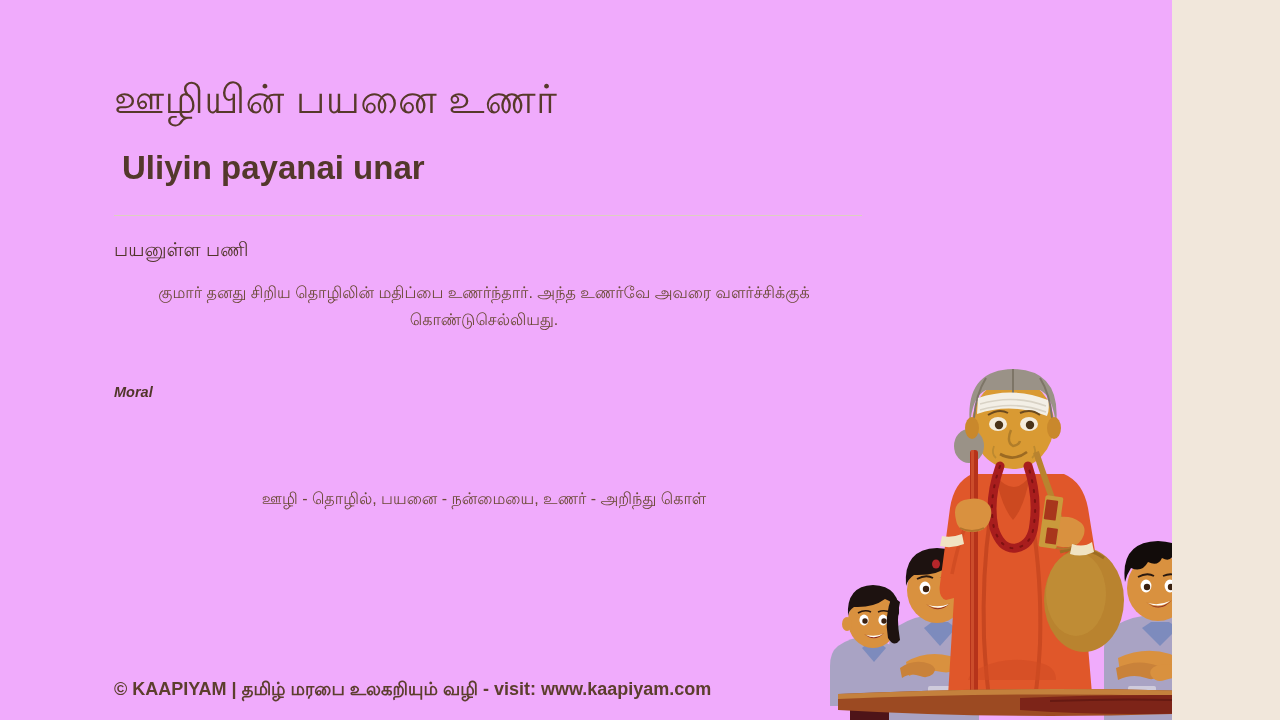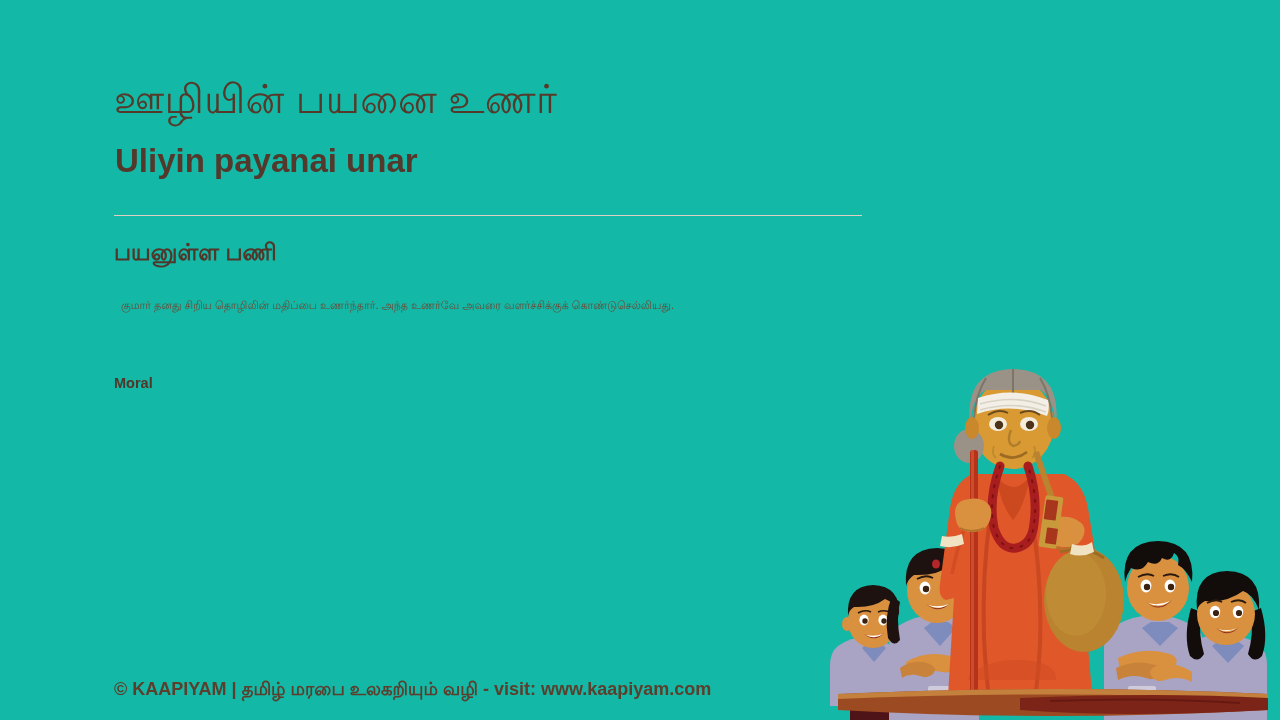--- a/index.html
+++ b/index.html
@@ -11,23 +11,23 @@
     width: 1280px;
     height: 720px;
     overflow: hidden;
     background: #f1e7db;
     font-family: "Liberation Sans", "DejaVu Sans", sans-serif;
     position: relative;
   }
 
   .page {
     position: relative;
-    width: 1280px;
+    width: 1172px;
     height: 720px;
-    background: #14b8a6;
+    background: #f0abfc;
     overflow: hidden;
   }
 
   
   .illustration {
     position: absolute;
     left: 820px;
     top: 368px;
     width: 460px;
     height: 352px;
@@ -52,21 +52,21 @@
     font-weight: 400;
     line-height: 1.18;
     color: #57392a;
     letter-spacing: 0.2px;
     white-space: nowrap;
   }
   .title-latin {
     position: absolute;
     left: 0;
     top: 140px;
-    margin: 1px;
+    margin: 8px;
     font-size: 33px;
     font-weight: 700;
     line-height: 1.2;
     color: #53382b;
     white-space: nowrap;
   }
 
   .divider {
     position: absolute;
     left: 114px;
@@ -75,44 +75,45 @@
     height: 1px;
     background: #ddd0c0;
   }
 
   .section {
     position: absolute;
     left: 114px;
     width: 740px;
   }
   .sec-story   { top: 238px; }
-  .sec-moral   { top: 374px; }
+  .sec-moral   { top: 383px; font-style: italic; }
   .sec-meaning { top: 469px; }
 
   .sec-head-tamil {
-    margin: 0 0 28px 0;
-    font-size: 23px;
-    font-weight: 700;
+    margin: 0 0 8px 0;
+    font-size: 19px;
+    font-weight: 400;
     line-height: 1.3;
     color: #51362a;
   }
   .sec-label {
     margin: 0 0 12px 0;
     font-size: 14.5px;
     font-weight: 700;
     line-height: 1.3;
     color: #51362a;
   }
   .sec-body {
-    margin: 7px;
-    font-size: 11px;
+    margin: 16px;
+    font-size: 16px;
     font-weight: 400;
     line-height: 1.72;
     color: #6b4a36;
     max-width: 730px;
+    text-align: center;
   }
 
   .footer {
     position: absolute;
     left: 114px;
     top: 678px;
     font-size: 18px;
     font-weight: 700;
     color: #5c3e2d;
     line-height: 1.3;
@@ -134,20 +135,21 @@
   <div class="section sec-story">
     <h3 class="sec-head-tamil">பயனுள்ள பணி</h3>
     <p class="sec-body">குமார் தனது சிறிய தொழிலின் மதிப்பை உணர்ந்தார். அந்த உணர்வே அவரை வளர்ச்சிக்குக் கொண்டுசெல்லியது.</p>
   </div>
 
   <div class="section sec-moral">
     <h4 class="sec-label">Moral</h4>
   </div>
 
   <div class="section sec-meaning">
+    <p class="sec-body">ஊழி - தொழில், பயனை - நன்மையை, உணர் - அறிந்து கொள்</p>
   </div>
 
   <div class="footer">© KAAPIYAM | தமிழ் மரபை உலகறியும் வழி - visit: www.kaapiyam.com</div>
 
   <div class="illustration">
     <svg class="illu-svg" viewBox="0 0 460 352" xmlns="http://www.w3.org/2000/svg">
       <defs>
         <clipPath id="clipAll">
             <rect x="0" y="0" width="460" height="352"></rect>
           </clipPath>

